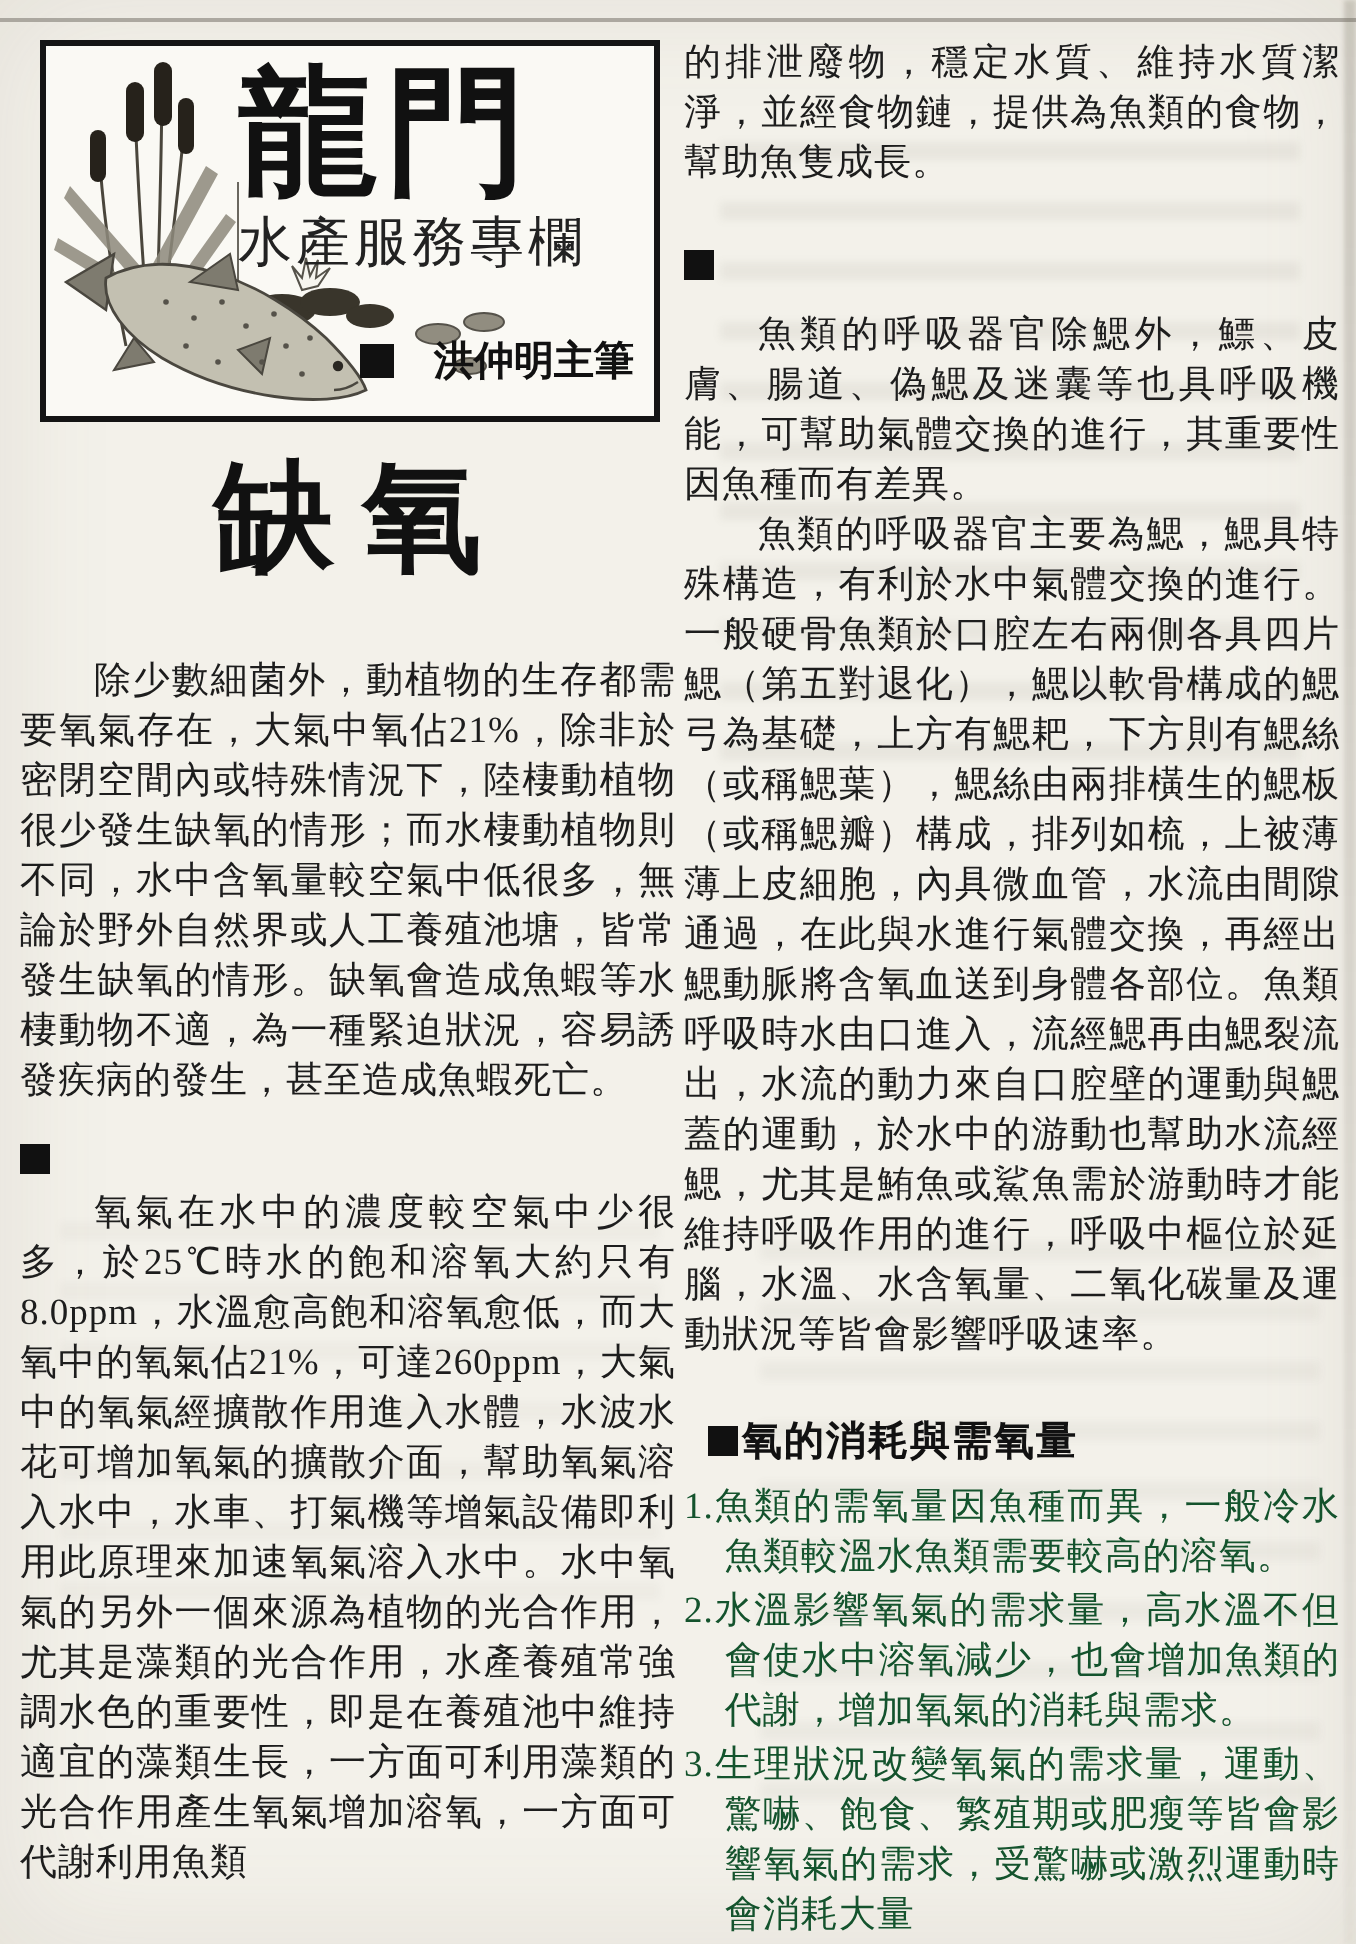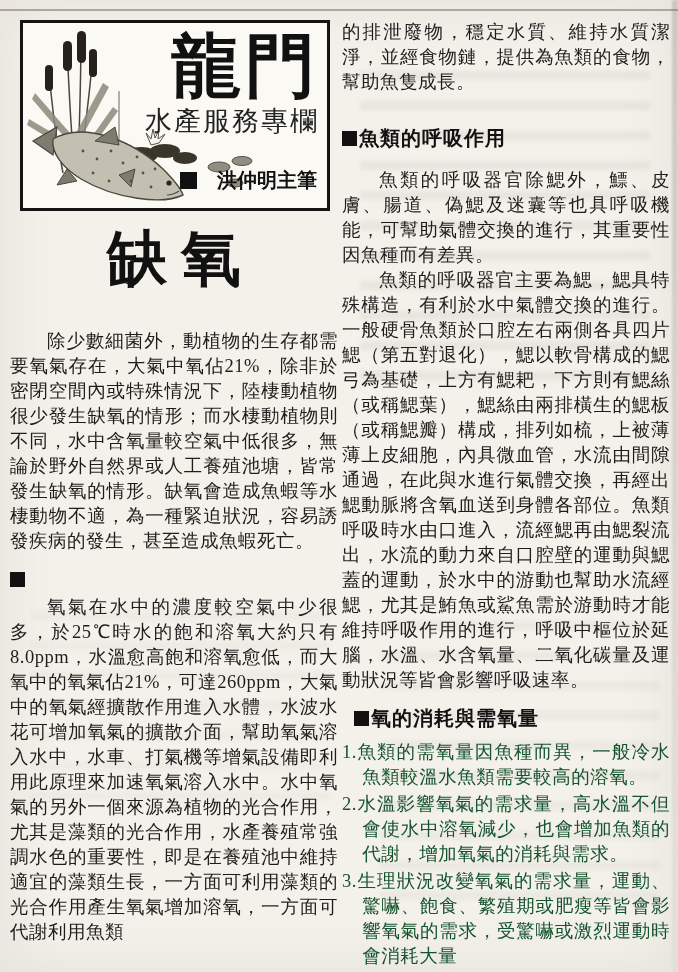--- a/index.html
+++ b/index.html
@@ -29,21 +29,21 @@
   .col{ position:absolute; top:20px; width:328px; }
   .col-left{ left:10px; }
   .col-right{ left:342px; }
   
   .masthead{
     position:relative; width:310px; height:191px; margin-left:10px;
     border:3px solid #141414; background:#faf9f4;
   }
   .masthead svg{ position:absolute; left:0; top:0; }
   .brand{
-    position:absolute; right:8px; top:6px; width:200px; text-align:right;
+    position:absolute; right:8px; top:6px; width:200px; text-align:left;
     font-family:"Liberation Sans", sans-serif;
   }
   .brand-title{ font-size:70px; line-height:74px; font-weight:bold; letter-spacing:4px; color:#111; }
   .brand-sub{ font-size:27px; line-height:32px; letter-spacing:2px; color:#222; font-weight:normal; margin-top:2px;}
   .byline{
     position:absolute; right:10px; bottom:14px;
     font-family:"Liberation Sans", sans-serif; font-weight:bold;
     font-size:20px; color:#111; display:flex; align-items:center; gap:20px;
   }
   .sq{ display:inline-block; width:17px; height:17px; background:#111; }
@@ -174,28 +174,27 @@
 
     <p class="body-p indent">氧氣在水中的濃度較空氣中少很多，於25℃時水的飽和溶氧大約只有8.0ppm，水溫愈高飽和溶氧愈低，而大氧中的氧氣佔21%，可達260ppm，大氣中的氧氣經擴散作用進入水體，水波水花可增加氧氣的擴散介面，幫助氧氣溶入水中，水車、打氣機等增氣設備即利用此原理來加速氧氣溶入水中。水中氧氣的另外一個來源為植物的光合作用，尤其是藻類的光合作用，水產養殖常強調水色的重要性，即是在養殖池中維持適宜的藻類生長，一方面可利用藻類的光合作用產生氧氣增加溶氧，一方面可代謝利用魚類</p>
   </div>
 
   <div class="col col-right">
 
     <p class="body-p">的排泄廢物，穩定水質、維持水質潔淨，並經食物鏈，提供為魚類的食物，幫助魚隻成長。</p>
 
     <div class="sect" style="margin-top:30px;">
       <span class="sq"></span>
-      <span>魚類的呼吸作用</span>
     </div>
 
     <p class="body-p indent mt">魚類的呼吸器官除鰓外，鰾、皮膚、腸道、偽鰓及迷囊等也具呼吸機能，可幫助氣體交換的進行，其重要性因魚種而有差異。</p>
 
     <p class="body-p indent">魚類的呼吸器官主要為鰓，鰓具特殊構造，有利於水中氣體交換的進行。一般硬骨魚類於口腔左右兩側各具四片鰓（第五對退化），鰓以軟骨構成的鰓弓為基礎，上方有鰓耙，下方則有鰓絲（或稱鰓葉），鰓絲由兩排橫生的鰓板（或稱鰓瓣）構成，排列如梳，上被薄薄上皮細胞，內具微血管，水流由間隙通過，在此與水進行氣體交換，再經出鰓動脈將含氧血送到身體各部位。魚類呼吸時水由口進入，流經鰓再由鰓裂流出，水流的動力來自口腔壁的運動與鰓蓋的運動，於水中的游動也幫助水流經鰓，尤其是鮪魚或鯊魚需於游動時才能維持呼吸作用的進行，呼吸中樞位於延腦，水溫、水含氧量、二氧化碳量及運動狀況等皆會影響呼吸速率。</p>
 
-    <div class="sect" style="margin-top:12px;padding-left:12px;">
+    <div class="sect" style="margin-top:26px;padding-left:12px;">
       <span class="sq"></span>
       <span>氧的消耗與需氧量</span>
     </div>
 
     <div class="num-item">
       <span class="n">1.</span><span>魚類的需氧量因魚種而異，一般冷水魚類較溫水魚類需要較高的溶氧。</span>
     </div>
     <div class="num-item">
       <span class="n">2.</span><span>水溫影響氧氣的需求量，高水溫不但會使水中溶氧減少，也會增加魚類的代謝，增加氧氣的消耗與需求。</span>
     </div>

